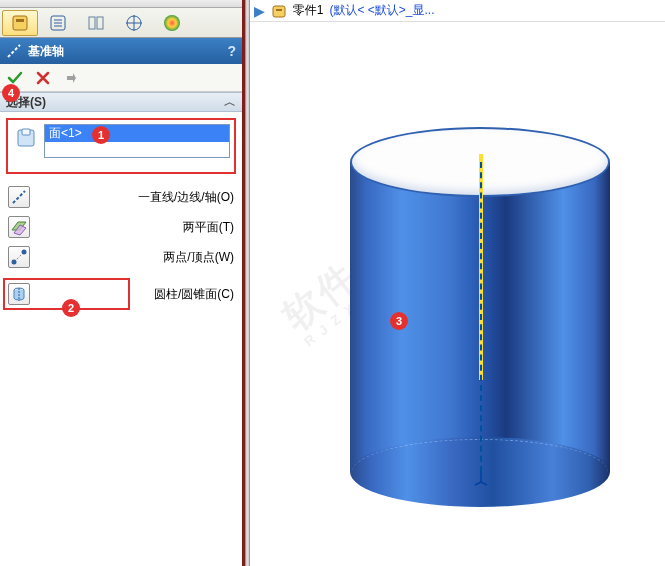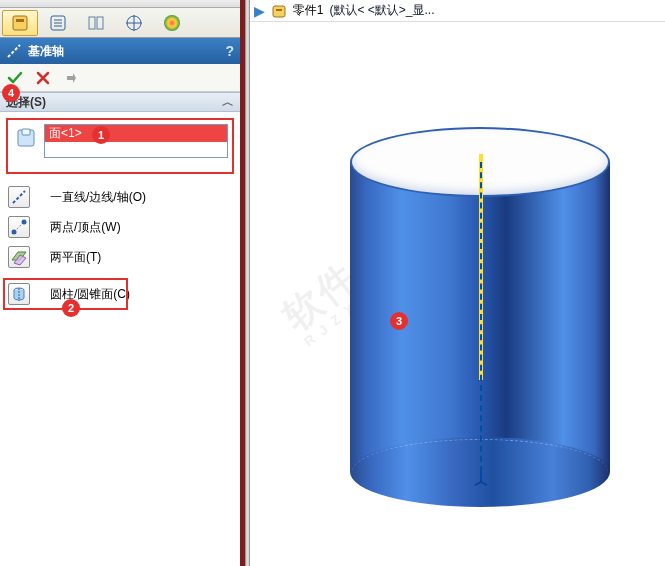--- a/index.html
+++ b/index.html
@@ -1,37 +1,37 @@
 <!DOCTYPE html>
 <html><head>
 <meta charset="utf-8">
 <style>
 * { box-sizing: border-box; margin: 0; padding: 0; font-family: "Microsoft YaHei", Arial, sans-serif; font-size: 12px; }
 body { width: 665px; height: 566px; background: #fff; position: relative; overflow: hidden; }
 .container { display: flex; height: 100%; }
-.left-panel { width: 245px; height: 100%; border-right: 5px solid #7f1d1d; display: flex; flex-direction: column; background: #fff; position: relative; }
+.left-panel { width: 245px; height: 100%; border-right: 3px solid #7f1d1d; display: flex; flex-direction: column; background: #fff; position: relative; }
 .left-top-bar { height: 8px; background: linear-gradient(to bottom, #eee, #ddd); border-bottom: 1px solid #aaa; }
 .tab-strip { height: 30px; display: flex; align-items: center; padding: 2px 2px; gap: 2px; background: linear-gradient(to bottom, #f5f5f0, #e8e8e0); border-bottom: 1px solid #999; }
 .tab-btn { width: 36px; height: 26px; display: flex; align-items: center; justify-content: center; border: 1px solid transparent; border-radius: 2px; cursor: pointer; }
 .tab-btn.active { background: linear-gradient(to bottom, #fff8d0, #ffe080); border-color: #c0a040; }
 .feature-header { height: 26px; display: flex; align-items: center; padding: 0 6px; background: linear-gradient(to bottom, #3b7fc4, #2560a0); color: #fff; font-weight: bold; }
 .feature-header .hdr-icon { margin-right: 6px; }
 .feature-header .help { margin-left: auto; color: #cfe3f7; cursor: pointer; font-size: 14px; }
 .action-row { height: 28px; display: flex; align-items: center; padding: 0 2px; gap: 2px; border-bottom: 1px solid #ccc; background: #f7f7f3; }
 .action-btn { width: 26px; height: 24px; display: flex; align-items: center; justify-content: center; cursor: pointer; border-radius: 2px; }
 .section-header { height: 20px; display: flex; align-items: center; padding: 0 6px; background: linear-gradient(to bottom, #e8eef6, #d0dce8); border-top: 1px solid #b0c0d0; border-bottom: 1px solid #b0c0d0; font-weight: bold; color: #333; }
 .section-header .chev { margin-left: auto; color: #666; cursor: pointer; }
 .selection-box { margin: 6px; padding: 4px 4px 14px 4px; }
 .highlight-red { border: 2px solid #e03030; }
 .sel-row { display: flex; align-items: flex-start; gap: 4px; }
 .sel-icon-col { width: 28px; padding-top: 2px; display: flex; justify-content: center; }
 .sel-list { flex: 1; height: 34px; border: 1px solid #7a9ac0; background: #fff; display: flex; flex-direction: column; }
-.sel-item { height: 17px; background: #ef4444; color: #fff; padding: 1px 4px; display: flex; align-items: center; gap: 6px; }
+.sel-item { height: 17px; background: #3b82f6; color: #fff; padding: 1px 4px; display: flex; align-items: center; gap: 6px; }
 .type-list { padding: 2px 0 8px 0; }
-.type-row { height: 30px; display: flex; align-items: center; padding: 0 8px; gap: 20px; cursor: pointer; }
+.type-row { height: 30px; display: flex; align-items: center; padding: 0 8px; gap: 20px; cursor: pointer; justify-content: space-between; }
 .type-icon { width: 22px; height: 22px; display: flex; align-items: center; justify-content: center; border: 1px solid #888; border-radius: 2px; background: linear-gradient(to bottom, #fefefe, #eaeaea); }
 .type-row.boxed { position: relative; margin-top: 7px; }
 .red-box { position: absolute; left: 3px; right: 112px; top: -1px; bottom: -1px; border: 2px solid #e03030; pointer-events: none; }
 .badge { position: absolute; width: 18px; height: 18px; border-radius: 50%; background: #e63030; color: #fff; font-size: 11px; font-weight: bold; display: flex; align-items: center; justify-content: center; z-index: 10; }
 .splitter { width: 5px; background: linear-gradient(to right, #ccc, #ddd, #ccc); cursor: ew-resize; border-left: 1px solid #999; border-right: 1px solid #999; }
 .right-panel { flex: 1; position: relative; background: #fff; }
 .right-top { height: 22px; display: flex; align-items: center; padding: 0 4px; gap: 6px; border-bottom: 1px solid #ddd; }
 .crumb-arrow { color: #3b7fc4; cursor: pointer; font-size: 14px; }
 .viewport { position: absolute; top: 22px; left: 0; right: 0; bottom: 0; overflow: hidden; }
 .watermark { position: absolute; left: 20px; top: 210px; transform: rotate(-38deg); font-size: 38px; color: rgba(0,0,0,0.06); font-weight: bold; pointer-events: none; letter-spacing: 3px; }
@@ -151,35 +151,35 @@
         <div class="type-icon">
           <svg width="18" height="18">
               <line x1="3" y1="15" x2="15" y2="3" stroke="#3060a0" stroke-width="2" stroke-dasharray="3,2"></line>
             </svg>
         </div>
         <span>一直线/边线/轴(O)</span>
       </div>
       <div class="type-row">
         <div class="type-icon">
           <svg width="18" height="18">
+              <path d="M2 12 L8 4 L16 4 L10 12 Z" fill="#a8d090" stroke="#508040"></path>
+              <path d="M4 15 L10 7 L16 10 L10 17 Z" fill="#d8b8e8" stroke="#9060b0" fill-opacity="0.8"></path>
+            </svg>
+        </div>
+        <span>两平面(T)</span>
+      </div>
+      <div class="type-row">
+        <div class="type-icon">
+          <svg width="18" height="18">
               <line x1="4" y1="14" x2="14" y2="4" stroke="#888" stroke-dasharray="2,2"></line>
               <circle cx="4" cy="14" r="2.5" fill="#3060a0"></circle>
               <circle cx="14" cy="4" r="2.5" fill="#3060a0"></circle>
             </svg>
         </div>
         <span>两点/顶点(W)</span>
-      </div>
-      <div class="type-row">
-        <div class="type-icon">
-          <svg width="18" height="18">
-              <path d="M2 12 L8 4 L16 4 L10 12 Z" fill="#a8d090" stroke="#508040"></path>
-              <path d="M4 15 L10 7 L16 10 L10 17 Z" fill="#d8b8e8" stroke="#9060b0" fill-opacity="0.8"></path>
-            </svg>
-        </div>
-        <span>两平面(T)</span>
       </div>
       <div class="type-row boxed" style="position:relative;">
         <div class="red-box"></div>
         <div class="type-icon">
           <svg width="18" height="18">
               <ellipse cx="9" cy="5" rx="5" ry="2" fill="#c8e0f8" stroke="#5080b0"></ellipse>
               <path d="M4 5 L4 13 A5 2 0 0 0 14 13 L14 5" fill="#a8d0f0" stroke="#5080b0"></path>
               <line x1="9" y1="3" x2="9" y2="16" stroke="#3060a0" stroke-dasharray="2,1"></line>
             </svg>
         </div>
@@ -194,21 +194,21 @@
   <div class="right-panel">
     <div class="right-top">
       <span class="crumb-arrow">▶</span>
       <span>
         <svg width="16" height="16">
             <rect x="2" y="3" width="12" height="11" rx="2" fill="#f6d060" stroke="#a07020"></rect>
             <rect x="5" y="6" width="6" height="2" fill="#a07020"></rect>
           </svg>
       </span>
       <span>零件1</span>
-      <span style="color:#0f172a;">(默认&lt; &lt;默认&gt;_显...</span>
+      <span style="color:#1d4ed8;">(默认&lt; &lt;默认&gt;_显...</span>
     </div>
 
     <div class="viewport">
       <div class="watermark">
         软件自学网<span class="sub">RJZXW.COM</span>
       </div>
 
       <div class="cylinder">
         <div class="cyl-body"></div>
         <div class="cyl-bottom">

